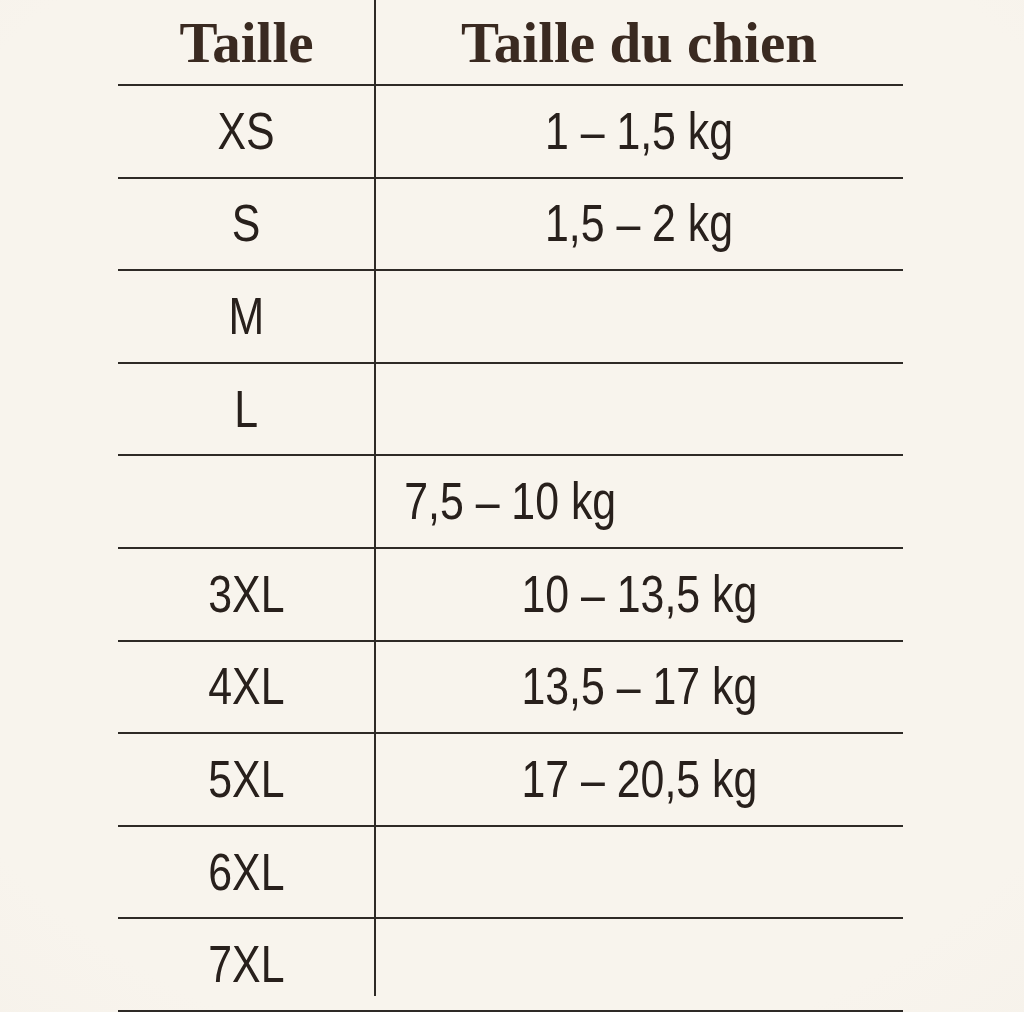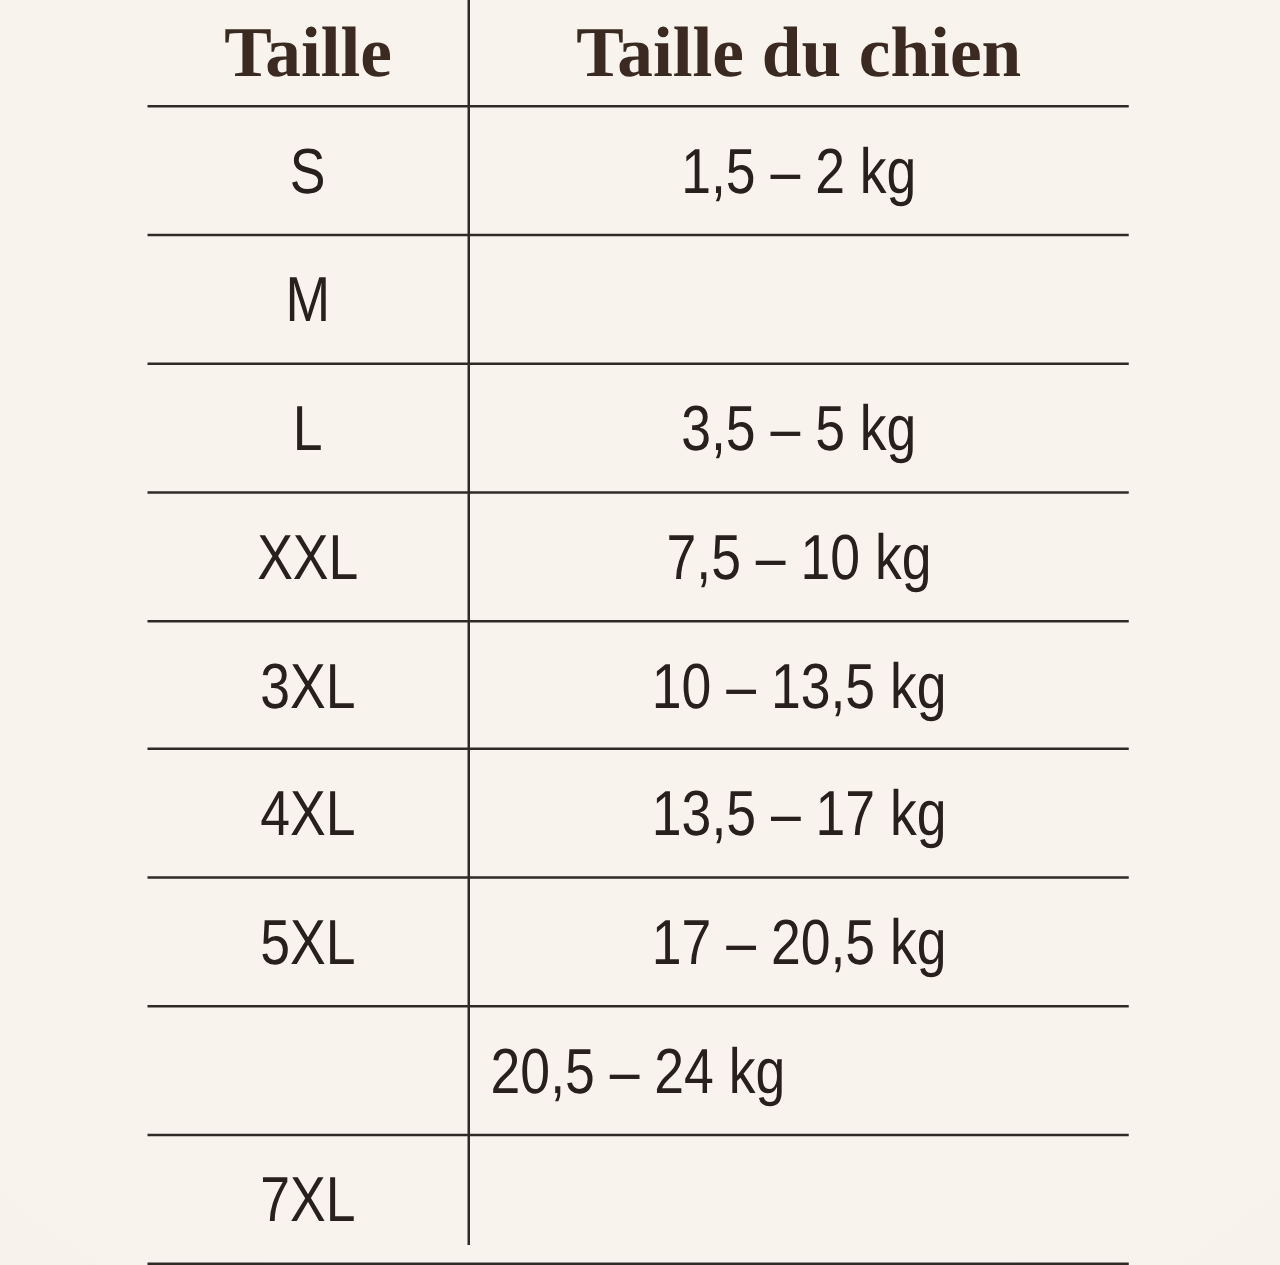--- a/index.html
+++ b/index.html
@@ -83,49 +83,51 @@
 
   <div class="row header-row lined">
     <div class="cell size-col">
       <span class="cell-text header-text">Taille</span>
     </div>
     <div class="cell weight-col">
       <span class="cell-text header-text">Taille du chien</span>
     </div>
   </div>
 
+  <div class="row data-row lined">
+    <div class="cell size-col">
+      <span class="cell-text">XS</span>
+    </div>
+    <div class="cell weight-col">
+      <span class="cell-text">1 – 1,5 kg</span>
+    </div>
+  </div>
 
   <div class="row data-row lined">
     <div class="cell size-col">
       <span class="cell-text">S</span>
     </div>
     <div class="cell weight-col">
       <span class="cell-text">1,5 – 2 kg</span>
     </div>
   </div>
 
   <div class="row data-row lined">
     <div class="cell size-col">
       <span class="cell-text">M</span>
     </div>
   </div>
 
   <div class="row data-row lined">
     <div class="cell size-col">
       <span class="cell-text">L</span>
     </div>
-    <div class="cell weight-col">
-      <span class="cell-text">3,5 – 5 kg</span>
-    </div>
   </div>
 
   <div class="row data-row lined">
-    <div class="cell size-col">
-      <span class="cell-text">XXL</span>
-    </div>
     <div class="cell weight-col">
       <span class="cell-text">7,5 – 10 kg</span>
     </div>
   </div>
 
   <div class="row data-row lined">
     <div class="cell size-col">
       <span class="cell-text">3XL</span>
     </div>
     <div class="cell weight-col">
@@ -145,22 +147,22 @@
   <div class="row data-row lined">
     <div class="cell size-col">
       <span class="cell-text">5XL</span>
     </div>
     <div class="cell weight-col">
       <span class="cell-text">17 – 20,5 kg</span>
     </div>
   </div>
 
   <div class="row data-row lined">
-    <div class="cell weight-col">
-      <span class="cell-text">20,5 – 24 kg</span>
+    <div class="cell size-col">
+      <span class="cell-text">6XL</span>
     </div>
   </div>
 
   <div class="row data-row lined">
     <div class="cell size-col">
       <span class="cell-text">7XL</span>
     </div>
   </div>
 
 

